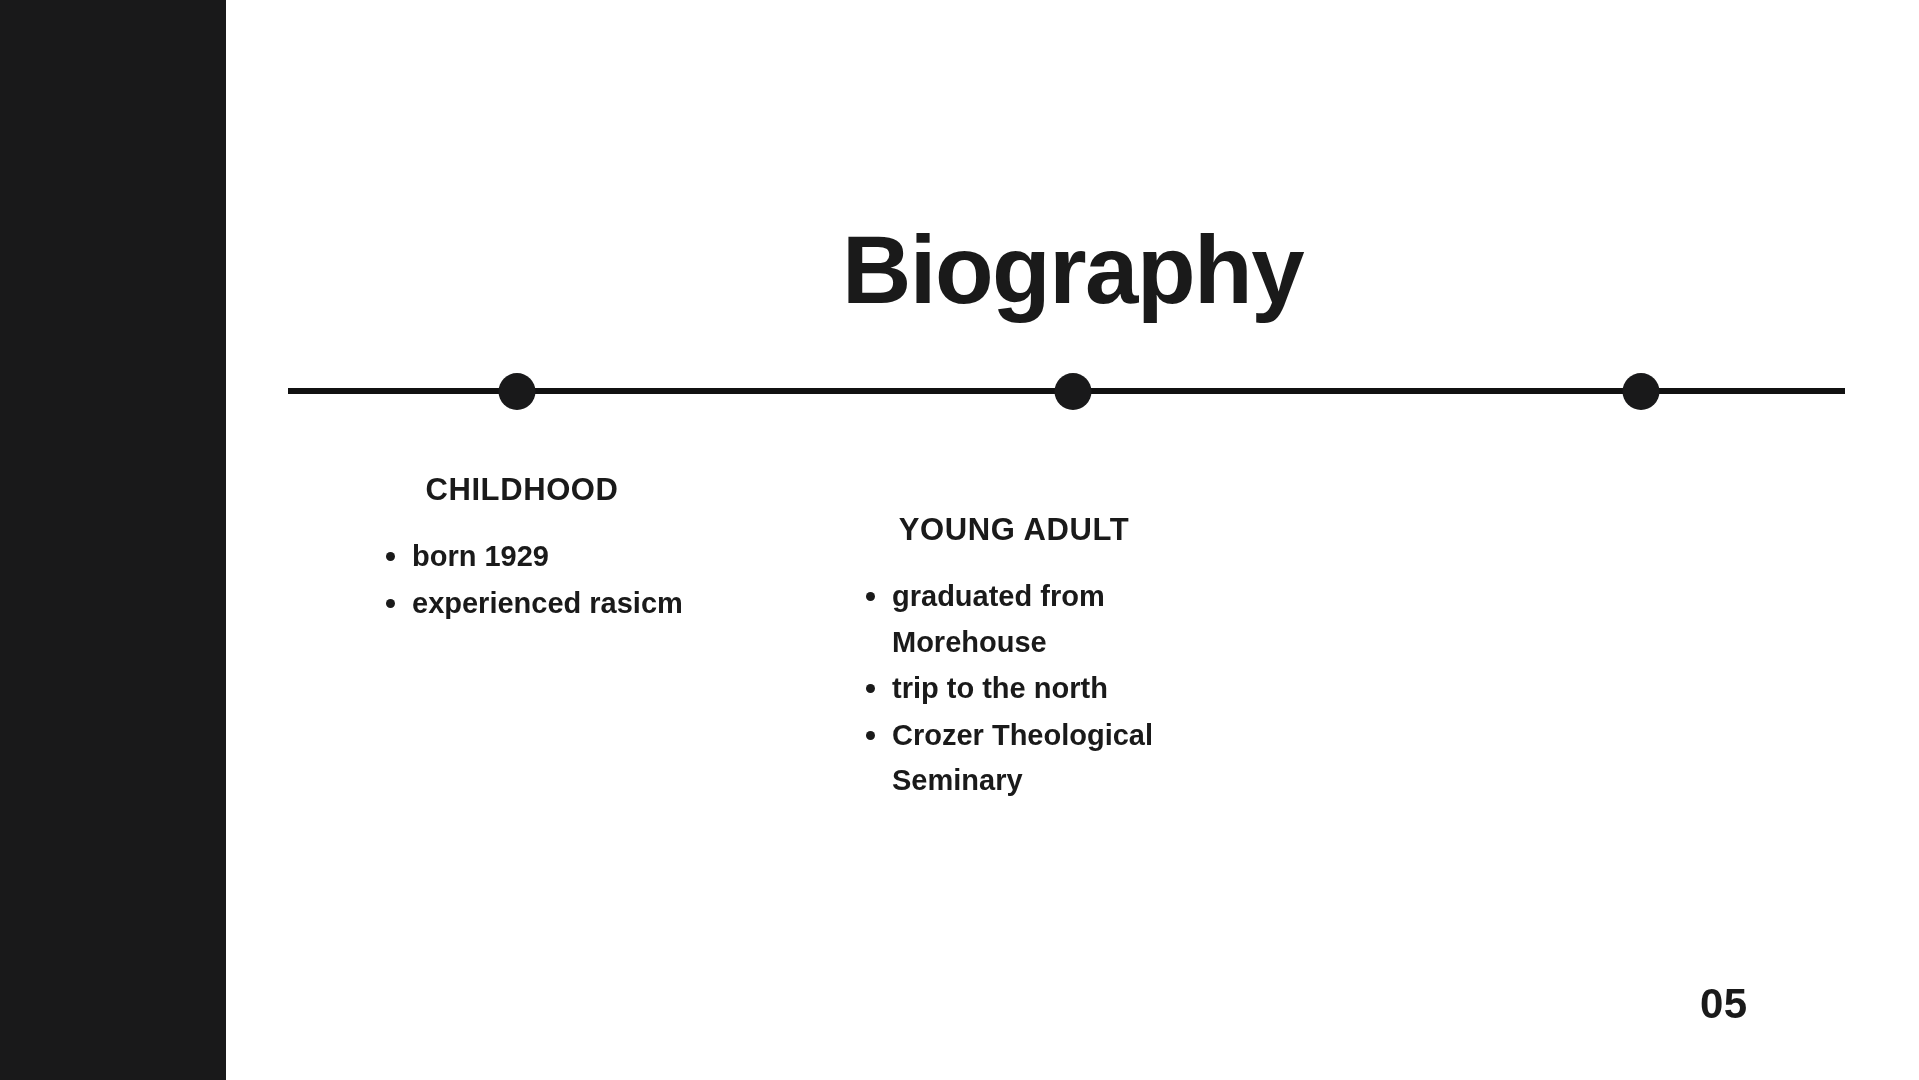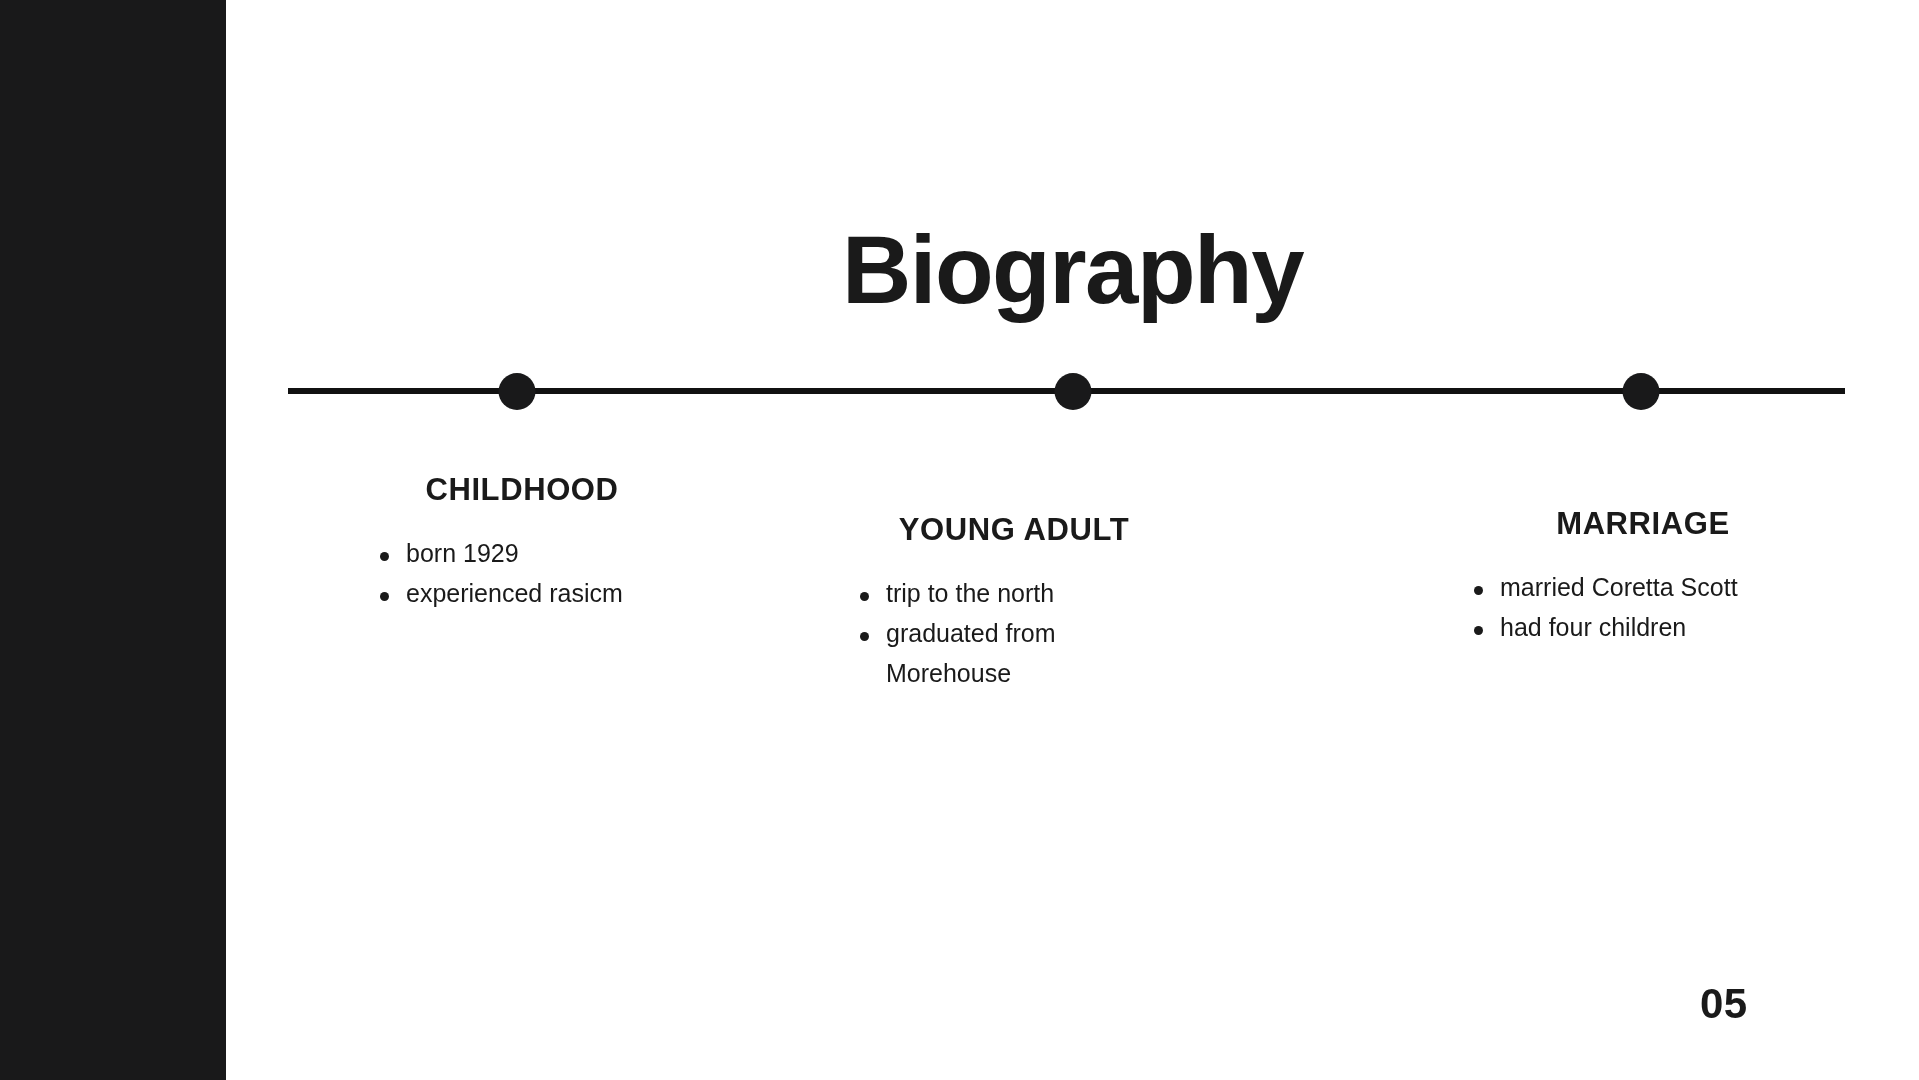--- a/index.html
+++ b/index.html
@@ -68,26 +68,26 @@
     color: #1a1a1a;
   }
   .col-heading {
     font-size: 31px;
     font-weight: 600;
     letter-spacing: 0.6px;
     margin: 0 0 26px 0;
     white-space: nowrap;
   }
   .col-list {
-    margin: 6px;
+    margin: 12px;
     padding: 0;
     list-style: none;
-    font-size: 25px;
+    font-size: 29px;
     line-height: 1.57;
-    font-weight: 400;
+    font-weight: 700;
   }
   .col-list li {
     position: relative;
     padding-left: 32px;
     margin-bottom: 1px;
   }
   .col-list li::before {
     content: "";
     position: absolute;
     left: 6px;
@@ -135,28 +135,22 @@
     <div class="col-heading">CHILDHOOD</div>
     <ul class="col-list">
       <li>born 1929</li>
       <li>experienced rasicm</li>
     </ul>
   </div>
 
   <div id="col-young-adult" class="col">
     <div class="col-heading">YOUNG ADULT</div>
     <ul class="col-list">
+      <li>graduated from Morehouse</li>
       <li>trip to the north</li>
-      <li>graduated from Morehouse</li>
+      <li>Crozer Theological Seminary</li>
     </ul>
   </div>
 
-  <div id="col-marriage" class="col">
-    <div class="col-heading">MARRIAGE</div>
-    <ul class="col-list">
-      <li>married Coretta Scott</li>
-      <li>had four children</li>
-    </ul>
-  </div>
 
   <div id="page-number">05</div>
 
 </div>
 
 </body></html>

